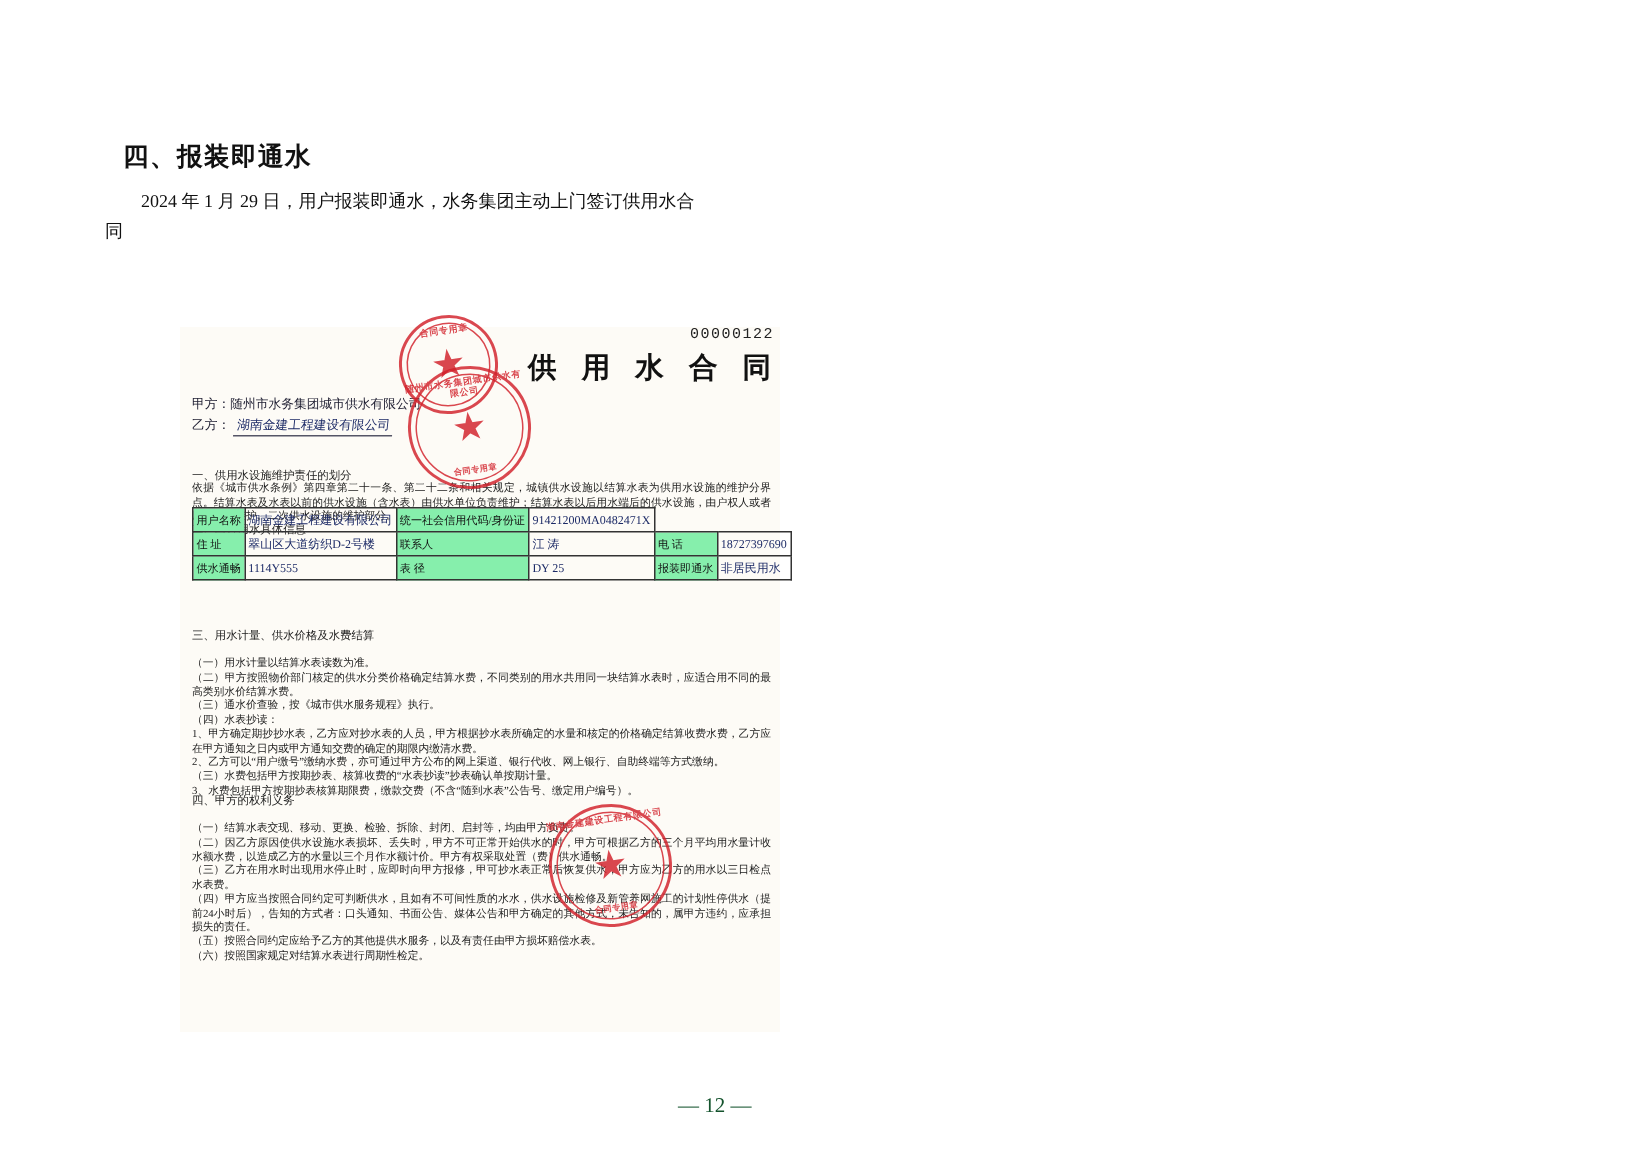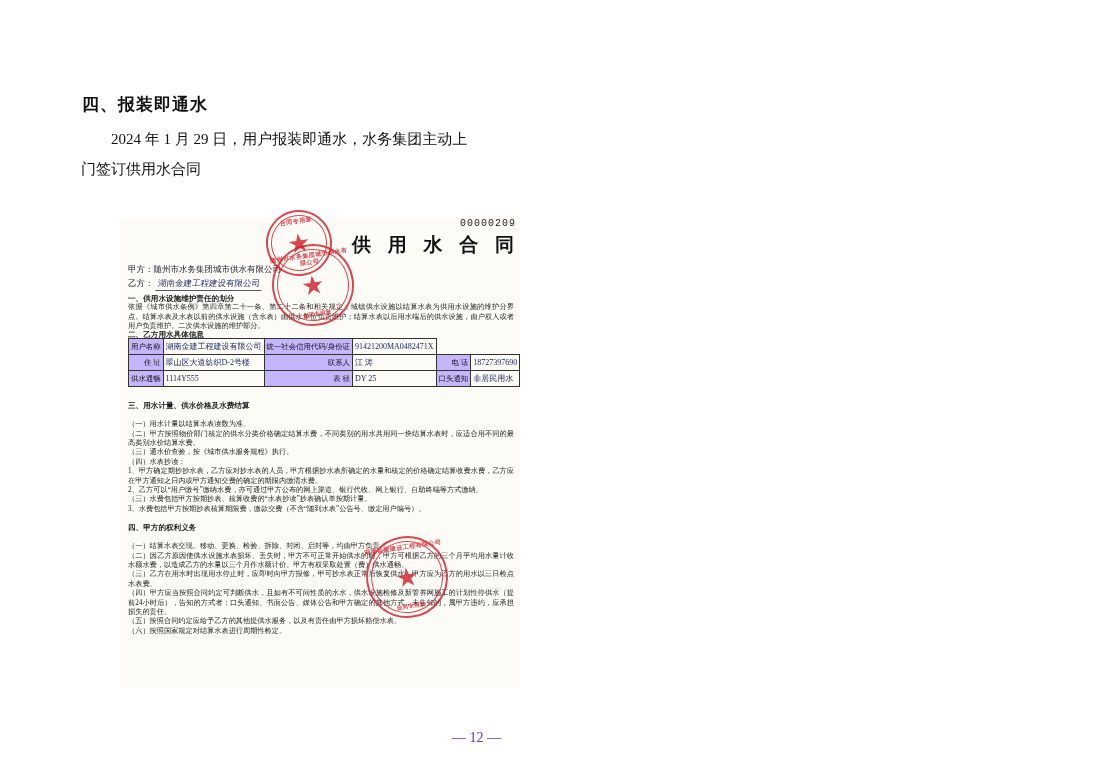--- a/index.html
+++ b/index.html
@@ -27,24 +27,24 @@
   .sec-heading{
     position:absolute;
     left:82px;top:93px;
     font-size:17px;
     font-weight:bold;
     letter-spacing:1px;
     text-align:center;
   }
   .sec-para{
     position:absolute;
-    left:81px;top:124px;
+    left:70px;top:124px;
     width:400px;
-    font-size:15px;
-    line-height:30px;
+    font-size:12px;
+    line-height:20px;
     text-indent:2em;
   }
 
   
   .scan{
     position:absolute;
     left:120px;top:218px;
     width:400px;height:470px;
     background:#fdfbf6;
     filter:none;
@@ -79,43 +79,43 @@
     transform:skewX(-6deg);
   }
   .scan .clause{
     position:absolute;left:8px;right:6px;
     font-size:7.2px;
     line-height:9.4px;
     color:#1b1b1b;
     text-align:justify;
   }
   .scan .subhead{
-    font-weight:bold;
+    font-weight:normal;
     font-size:7.6px;
     display:block;
-    margin-top:2px;
+    margin-top:20px;
   }
 
   
   table.info{
     position:absolute;
     left:8px;top:120px;
     width:384px;
     border-collapse:collapse;
     font-size:7.4px;
     color:#111;
   }
   table.info td{
     border:1px solid #333;
     height:15px;
     padding:0 2px;
     vertical-align:middle;
     white-space:nowrap;
   }
-  td.lbl{background:#c4b5fd;width:46px;text-align:right;}
+  td.lbl{background:#86efac;width:46px;text-align:left;}
   td.val{color:#1c2a66;font-size:8px;}
 
   
   .stamp{
     position:absolute;
     border-radius:50%;
     border:2.2px solid #d2202a;
     color:#d2202a;
     opacity:.82;
     display:flex;align-items:center;justify-content:center;
@@ -143,38 +143,38 @@
   .stamp-bottom{
     position:absolute;bottom:7px;left:0;right:0;
     font-size:5.5px;letter-spacing:.3px;
   }
 
   
   .pgnum{
     position:absolute;
     bottom:28px;
     font-size:14px;
-    color:#6d28d9;
+    color:#14532d;
   }
   .pgnum.left{left:452px;}
 </style>
 </head>
 <body>
 
 <div class="page">
 
   <div class="col col-left">
 
     <div class="sec-heading">四、报装即通水</div>
 
     <div class="sec-para">2024 年 1 月 29 日，用户报装即通水，水务集团主动上门签订供用水合同</div>
 
     <div class="scan">
 
-      <div class="docnum">00000209</div>
+      <div class="docnum">00000122</div>
 
       <div class="title">供 用 水 合 同</div>
 
       <div class="party p1">
         <span>甲方：随州市水务集团城市供水有限公司</span>
       </div>
       <div class="party p2">
         <span>乙方：</span>
         <span class="hand">湖南金建工程建设有限公司</span>
       </div>
@@ -202,39 +202,39 @@
           <td class="lbl">联系人</td>
           <td class="val">江 涛</td>
           <td class="lbl">电  话</td>
           <td class="val">18727397690</td>
         </tr>
         <tr>
           <td class="lbl">供水通畅</td>
           <td class="val">1114Y555</td>
           <td class="lbl">表  径</td>
           <td class="val">DY 25</td>
-          <td class="lbl">口头通知</td>
+          <td class="lbl">报装即通水</td>
           <td class="val">非居民用水</td>
         </tr>
       </tbody>
         </table>
 
       <div class="clause" style="top:172px;white-space:pre-line;">
         <span class="subhead">三、用水计量、供水价格及水费结算</span>
         <span>（一）用水计量以结算水表读数为准。
 （二）甲方按照物价部门核定的供水分类价格确定结算水费，不同类别的用水共用同一块结算水表时，应适合用不同的最高类别水价结算水费。
 （三）通水价查验，按《城市供水服务规程》执行。
 （四）水表抄读：
 1、甲方确定期抄抄水表，乙方应对抄水表的人员，甲方根据抄水表所确定的水量和核定的价格确定结算收费水费，乙方应在甲方通知之日内或甲方通知交费的确定的期限内缴清水费。
 2、乙方可以“用户缴号”缴纳水费，亦可通过甲方公布的网上渠道、银行代收、网上银行、自助终端等方式缴纳。
 （三）水费包括甲方按期抄表、核算收费的“水表抄读”抄表确认单按期计量。
 3、水费包括甲方按期抄表核算期限费，缴款交费（不含“随到水表”公告号、缴定用户编号）。</span>
       </div>
 
-      <div class="clause" style="top:294px;white-space:pre-line;">
+      <div class="clause" style="top:282px;white-space:pre-line;">
         <span class="subhead">四、甲方的权利义务</span>
         <span>（一）结算水表交现、移动、更换、检验、拆除、封闭、启封等，均由甲方负责。
 （二）因乙方原因使供水设施水表损坏、丢失时，甲方不可正常开始供水的时，甲方可根据乙方的三个月平均用水量计收水额水费，以造成乙方的水量以三个月作水额计价。甲方有权采取处置（费）供水通畅。
 （三）乙方在用水时出现用水停止时，应即时向甲方报修，甲可抄水表正常后恢复供水，甲方应为乙方的用水以三日检点水表费。
 （四）甲方应当按照合同约定可判断供水，且如有不可间性质的水水，供水设施检修及新管养网施工的计划性停供水（提前24小时后），告知的方式者：口头通知、书面公告、媒体公告和甲方确定的其他方式，未告知的，属甲方违约，应承担损失的责任。
 （五）按照合同约定应给予乙方的其他提供水服务，以及有责任由甲方损坏赔偿水表。
 （六）按照国家规定对结算水表进行周期性检定。</span>
       </div>
 
 

